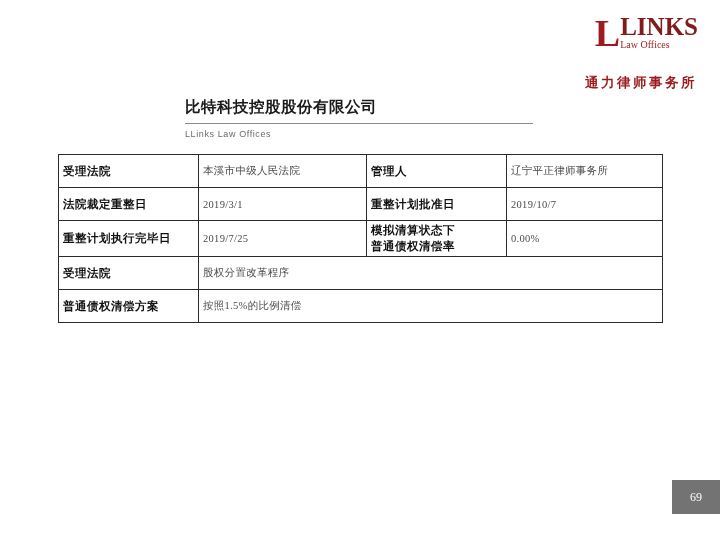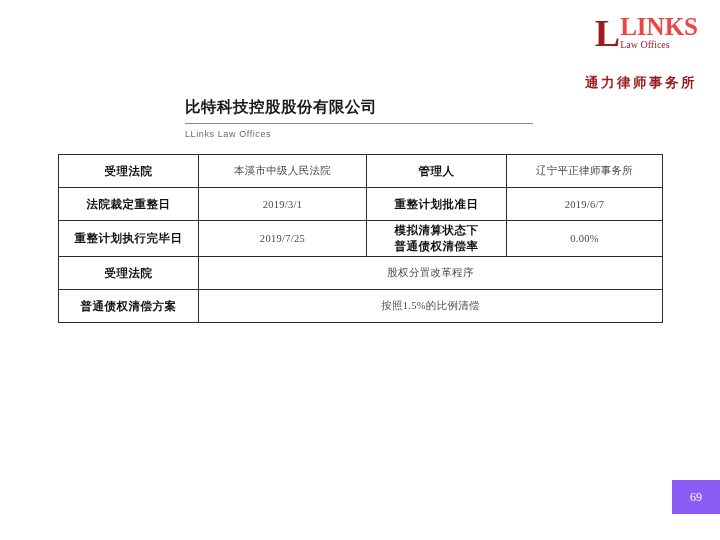--- a/index.html
+++ b/index.html
@@ -48,21 +48,21 @@
     display: flex;
     flex-direction: column;
     align-items: flex-start;
     margin-left: 1px;
     padding-top: 1px;
   }
   .logo-links {
     font-family: "Liberation Serif", serif;
     font-size: 25px;
     font-weight: bold;
-    color: #ef4444;
+    color: #7f1d1d;
     line-height: 0.95;
     letter-spacing: 0px;
   }
   .logo-offices {
     font-family: "Liberation Serif", serif;
     font-size: 10px;
     color: #9d1b1f;
     line-height: 1;
     letter-spacing: 0px;
     margin-top: 1px;
@@ -117,21 +117,20 @@
   table.main {
     border-collapse: collapse;
     width: 604px;
     table-layout: fixed;
   }
   table.main td {
     border: 1px solid #2b2b2b;
     height: 28px;
     padding: 2px 4px;
     vertical-align: middle;
-    text-align: center;
     font-family: "Liberation Serif", serif;
   }
   td.label {
     font-size: 11.5px;
     font-weight: bold;
     color: #111111;
     letter-spacing: 0.5px;
   }
   td.value {
     font-size: 10.5px;
@@ -145,21 +144,21 @@
     line-height: 1.35;
   }
 
   
   .page-num {
     position: absolute;
     right: 0;
     bottom: 26px;
     width: 48px;
     height: 34px;
-    background: #8b5cf6;
+    background: #737373;
     color: #ffffff;
     font-family: "Liberation Serif", serif;
     font-size: 12px;
     display: flex;
     align-items: center;
     justify-content: center;
     margin-left: 24px;
   }
 </style>
 </head>
@@ -196,21 +195,21 @@
         <tr>
           <td class="label">受理法院</td>
           <td class="value">本溪市中级人民法院</td>
           <td class="label">管理人</td>
           <td class="value">辽宁平正律师事务所</td>
         </tr>
         <tr>
           <td class="label">法院裁定重整日</td>
           <td class="value">2019/3/1</td>
           <td class="label">重整计划批准日</td>
-          <td class="value">2019/6/7</td>
+          <td class="value">2019/10/7</td>
         </tr>
         <tr>
           <td class="label tall">重整计划执行完毕日</td>
           <td class="value tall">2019/7/25</td>
           <td class="label tall">
             <div class="two-line">
               <div>模拟清算状态下</div>
               <div>普通债权清偿率</div>
             </div>
           </td>

